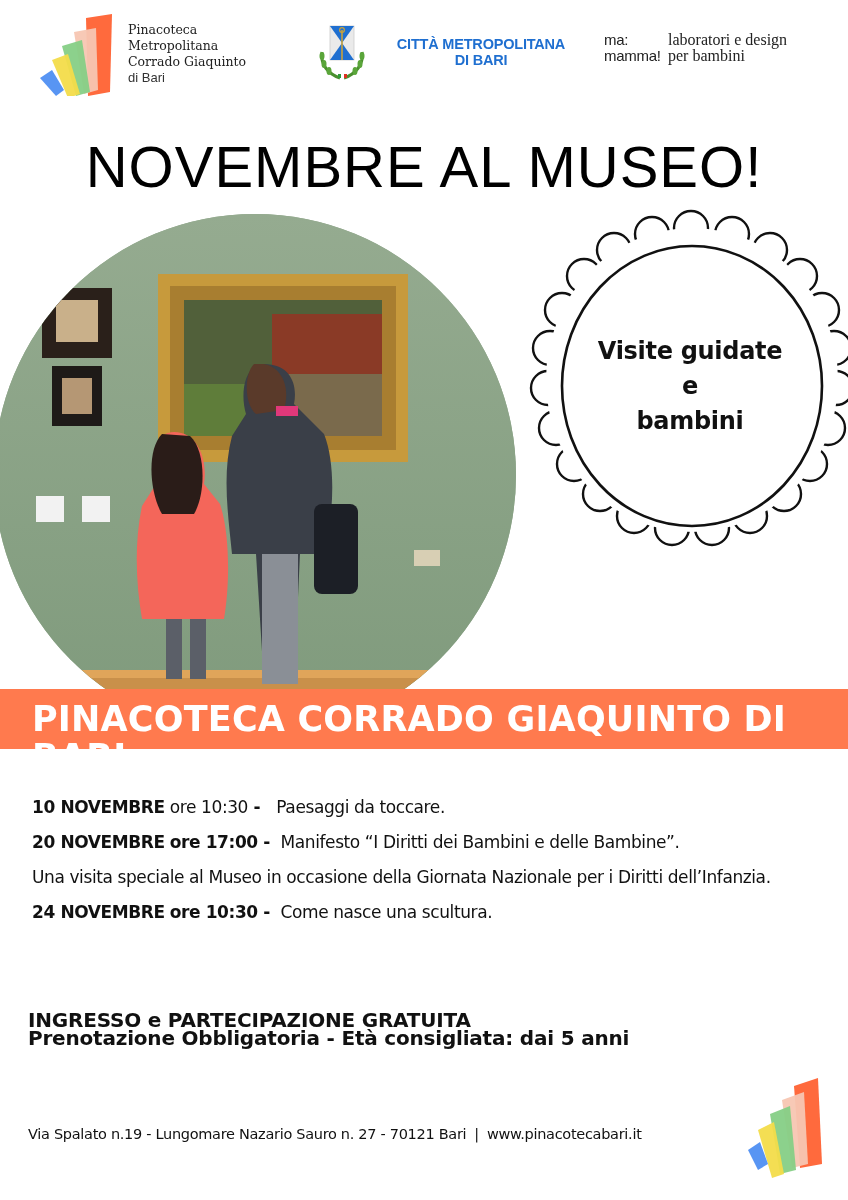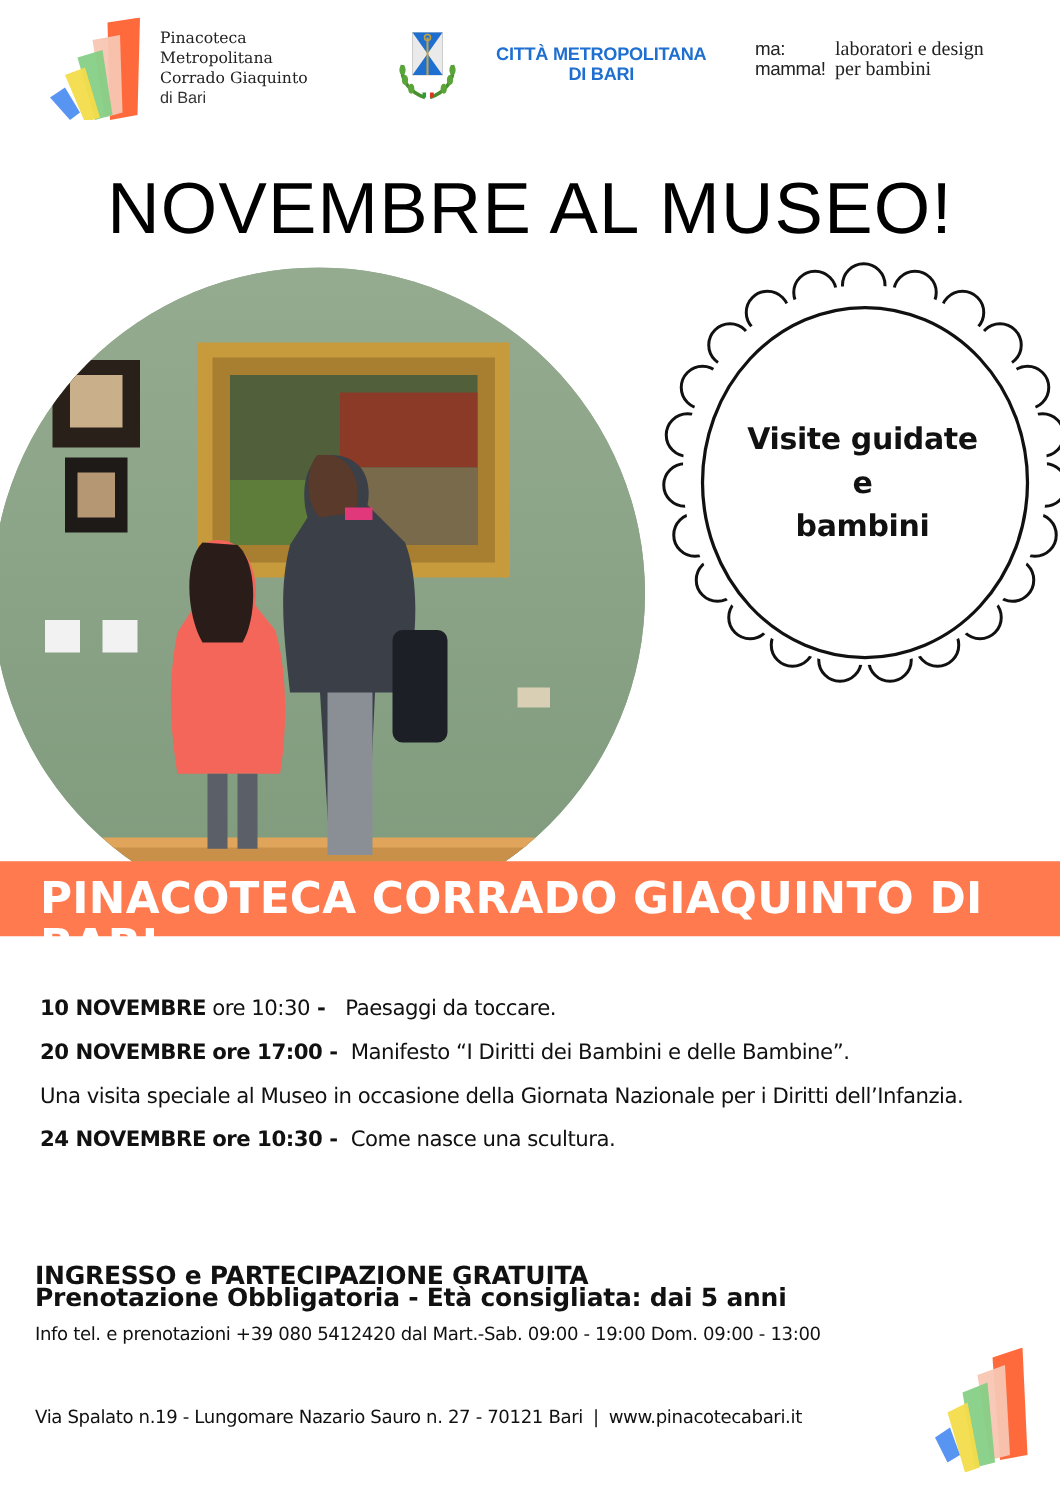--- a/index.html
+++ b/index.html
@@ -197,21 +197,20 @@
   <div>
     <b>24 NOVEMBRE</b>
     <b>ore 10:30</b><b style="white-space:pre;"> - </b>
     <span>Come nasce una scultura.</span>
   </div>
 </div>
 
 <div class="abs info">
   <div class="b">INGRESSO e PARTECIPAZIONE GRATUITA</div>
   <div class="b">Prenotazione Obbligatoria - Età consigliata: dai 5 anni</div>
-  <div class="n">Info tel. e prenotazioni +39 080 5412420 dal Mart.-Sab. 09:00 - 19:00 Dom. 09:00 - 13:00</div>
 </div>
 
 <div class="abs address">
   <span>Via Spalato n.19 - Lungomare Nazario Sauro n. 27 - 70121 Bari</span><span class="sep">|</span><span>www.pinacotecabari.it</span>
 </div>
 
 <svg class="abs foot-logo" viewBox="0 0 82 100">
   <polygon points="50,8 74,0 78,86 56,90" fill="#ff6a3d"></polygon>
   <polygon points="38,22 60,14 64,86 48,90" fill="#f7c6b2" opacity="0.95"></polygon>
   <polygon points="26,36 46,28 52,92 36,96" fill="#86cf86" opacity="0.95"></polygon>

